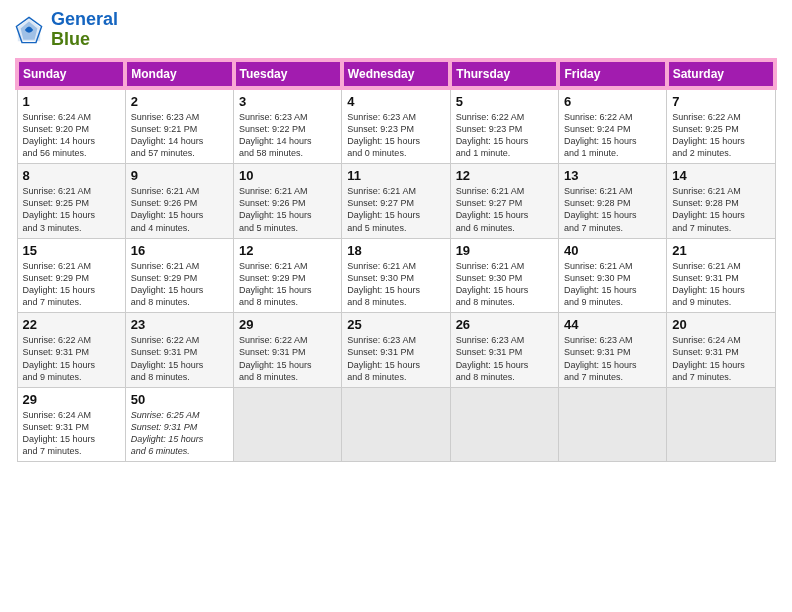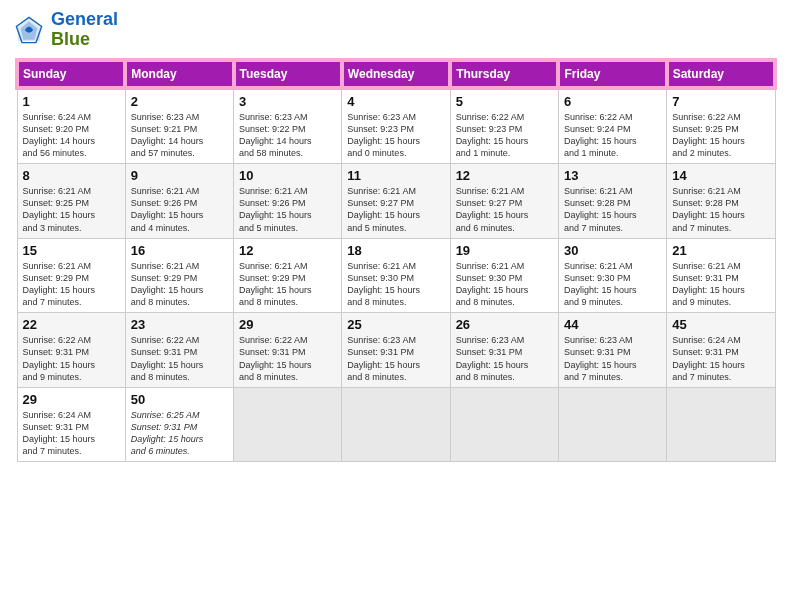--- a/index.html
+++ b/index.html
@@ -271,21 +271,21 @@
 and 8 minutes.</div>
           </td>
           <td>
             <span class="day-num">19</span>
             <div class="day-info" style="white-space: pre-line;">Sunrise: 6:21 AM
 Sunset: 9:30 PM
 Daylight: 15 hours
 and 8 minutes.</div>
           </td>
           <td>
-            <span class="day-num">30</span>
+            <span class="day-num">40</span>
             <div class="day-info" style="white-space: pre-line;">Sunrise: 6:21 AM
 Sunset: 9:30 PM
 Daylight: 15 hours
 and 9 minutes.</div>
           </td>
           <td>
             <span class="day-num">21</span>
             <div class="day-info" style="white-space: pre-line;">Sunrise: 6:21 AM
 Sunset: 9:31 PM
 Daylight: 15 hours
@@ -329,21 +329,21 @@
 and 8 minutes.</div>
           </td>
           <td>
             <span class="day-num">44</span>
             <div class="day-info" style="white-space: pre-line;">Sunrise: 6:23 AM
 Sunset: 9:31 PM
 Daylight: 15 hours
 and 7 minutes.</div>
           </td>
           <td>
-            <span class="day-num">45</span>
+            <span class="day-num">20</span>
             <div class="day-info" style="white-space: pre-line;">Sunrise: 6:24 AM
 Sunset: 9:31 PM
 Daylight: 15 hours
 and 7 minutes.</div>
           </td>
         </tr>
         <tr class="last-row">
           <td>
             <span class="day-num">29</span>
             <div class="day-info" style="white-space: pre-line;">Sunrise: 6:24 AM

